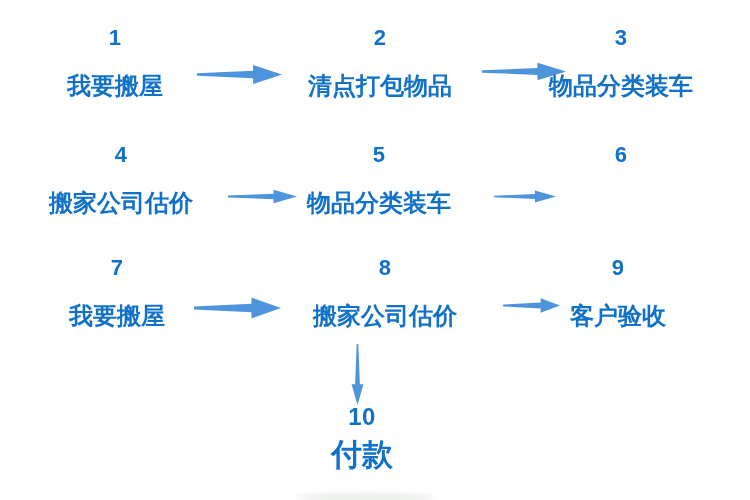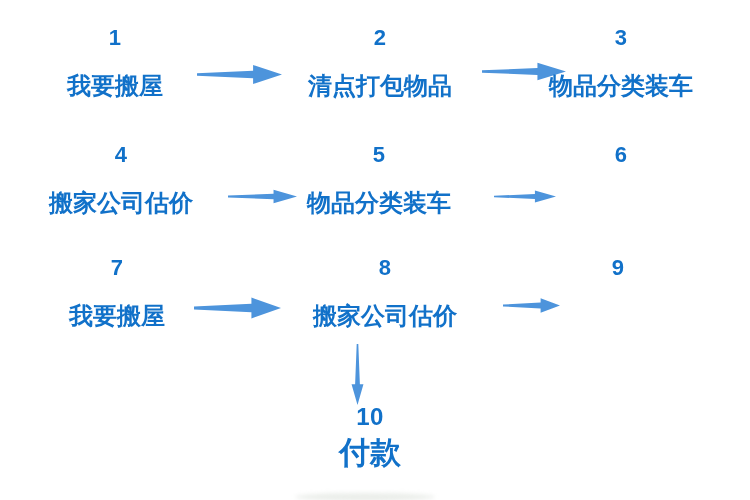--- a/index.html
+++ b/index.html
@@ -34,21 +34,20 @@
     white-space: nowrap;
   }
   .step.final .num {
     font-size: 24px;
     line-height: 30px;
   }
   .step.final .label {
     font-size: 31px;
     line-height: 38px;
     margin-top: 4px;
-    font-family: Liberation Mono, monospace;
   }
   .arrow {
     position: absolute;
   }
   .arrow svg {
     display: block;
     width: 100%;
     height: 100%;
   }
   .arrow polygon {
@@ -57,21 +56,21 @@
   
   .s1  { left: 15px;  top: 24px; }
   .s2  { left: 280px; top: 24px; }
   .s3  { left: 521px; top: 24px; }
   .s4  { left: 21px;  top: 141px; }
   .s5  { left: 279px; top: 141px; }
   .s6  { left: 521px; top: 141px; }
   .s7  { left: 17px;  top: 254px; }
   .s8  { left: 285px; top: 254px; }
   .s9  { left: 518px; top: 254px; }
-  .s10 { left: 270px; top: 402px; }
+  .s10 { left: 262px; top: 402px; }
   
   .a1 { left: 197px; top: 61px;  width: 85px; height: 27px; }
   .a2 { left: 482px; top: 59px;  width: 84px; height: 25px; }
   .a3 { left: 228px; top: 187px; width: 69px; height: 19px; }
   .a4 { left: 494px; top: 188px; width: 62px; height: 17px; }
   .a5 { left: 194px; top: 293px; width: 87px; height: 30px; }
   .a6 { left: 503px; top: 295px; width: 57px; height: 21px; }
   .a7 { left: 349px; top: 344px; width: 17px; height: 61px; }
   
   .bottom-smudge {
@@ -160,20 +159,21 @@
   </div>
 
   <div class="arrow a6">
     <svg viewBox="0 0 100 30" preserveAspectRatio="none" aria-hidden="true">
       <polygon points="0,13.6 66,10.8 66,4.5 100,15 66,25.5 66,19.2 0,16.4"></polygon>
     </svg>
   </div>
 
   <div class="step s9">
     <div class="num">9</div>
+    <div class="label">客户验收</div>
   </div>
 
   <div class="arrow a7">
     <svg viewBox="0 0 30 100" preserveAspectRatio="none" aria-hidden="true">
       <polygon points="13.6,0 10.8,66 4.5,66 15,100 25.5,66 19.2,66 16.4,0"></polygon>
     </svg>
   </div>
 
   <div class="step s10 final">
     <div class="num">10</div>

